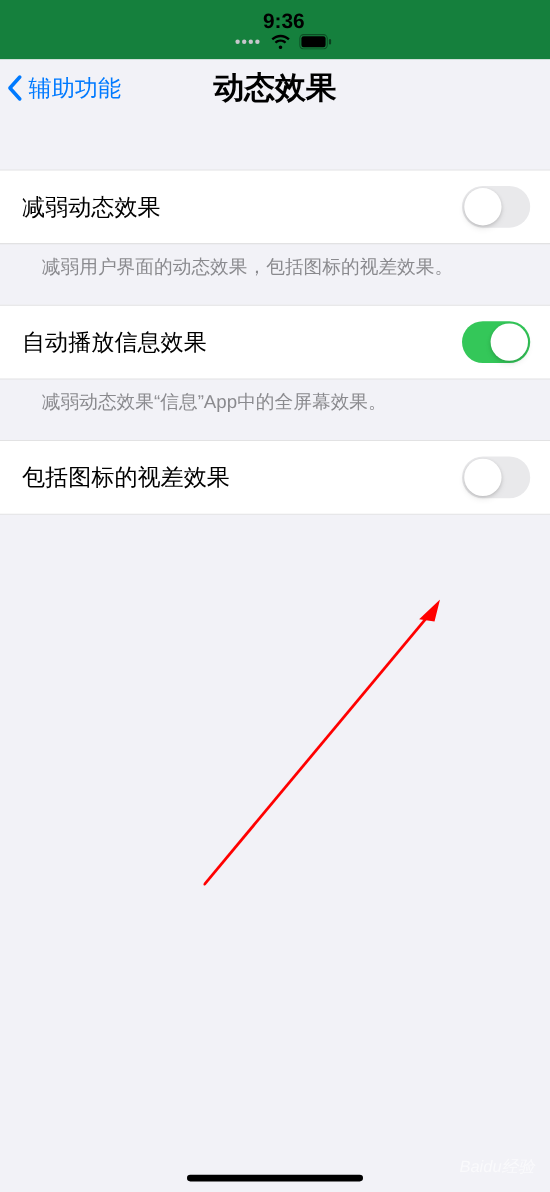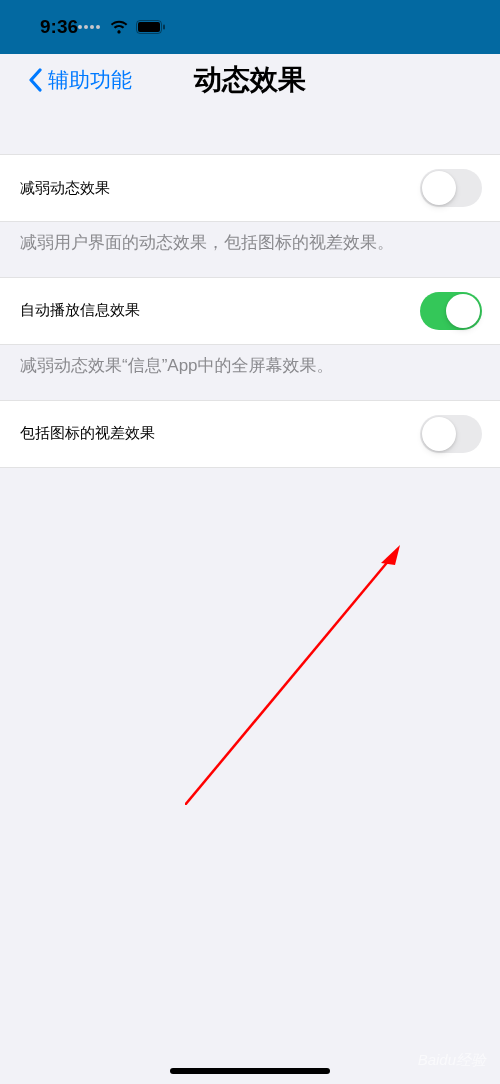--- a/index.html
+++ b/index.html
@@ -12,24 +12,25 @@
       width: 500px;
       height: 1084px;
       background: #f2f2f7;
       font-family: -apple-system, BlinkMacSystemFont, "Helvetica Neue", sans-serif;
       position: relative;
       overflow: hidden;
     }
     .status-bar {
       height: 54px;
       display: flex;
-      justify-content: flex-start;
+      justify-content: center;
       align-items: center;
       padding: 0 24px 0 40px;
-      background: #0369a1;
+      background: #15803d;
+      flex-direction: column;
     }
     .status-time {
       font-size: 19px;
       font-weight: 600;
       color: #000;
     }
     .status-right {
       display: flex;
       align-items: center;
       gap: 7px;
@@ -58,21 +59,21 @@
       display: flex;
       align-items: center;
       position: relative;
       background: #f2f2f7;
     }
     .back-button {
       display: flex;
       align-items: center;
       color: #007aff;
       font-size: 21px;
-      padding-left: 28px;
+      padding-left: 6px;
       cursor: pointer;
     }
     .back-chevron {
       width: 15px;
       height: 24px;
       margin-right: 5px;
     }
     .nav-title {
       position: absolute;
       left: 50%;
@@ -91,28 +92,29 @@
       align-items: center;
       padding: 14px 18px 14px 20px;
       border-top: 0.5px solid rgba(60,60,67,0.15);
       border-bottom: 0.5px solid rgba(60,60,67,0.15);
     }
     .settings-row + .settings-footer + .settings-row,
     .settings-row-group .settings-row {
       border-top: 0.5px solid rgba(60,60,67,0.15);
     }
     .row-label {
-      font-size: 15px;
+      font-size: 21px;
       color: #000;
     }
     .settings-footer {
       padding: 10px 20px 22px 20px;
       font-size: 17px;
       color: #8a8a8e;
       line-height: 1.35;
+      margin-left: 18px;
     }
     .toggle {
       width: 62px;
       height: 38px;
       border-radius: 19px;
       position: relative;
       cursor: pointer;
     }
     .toggle-off {
       background: #e9e9eb;

